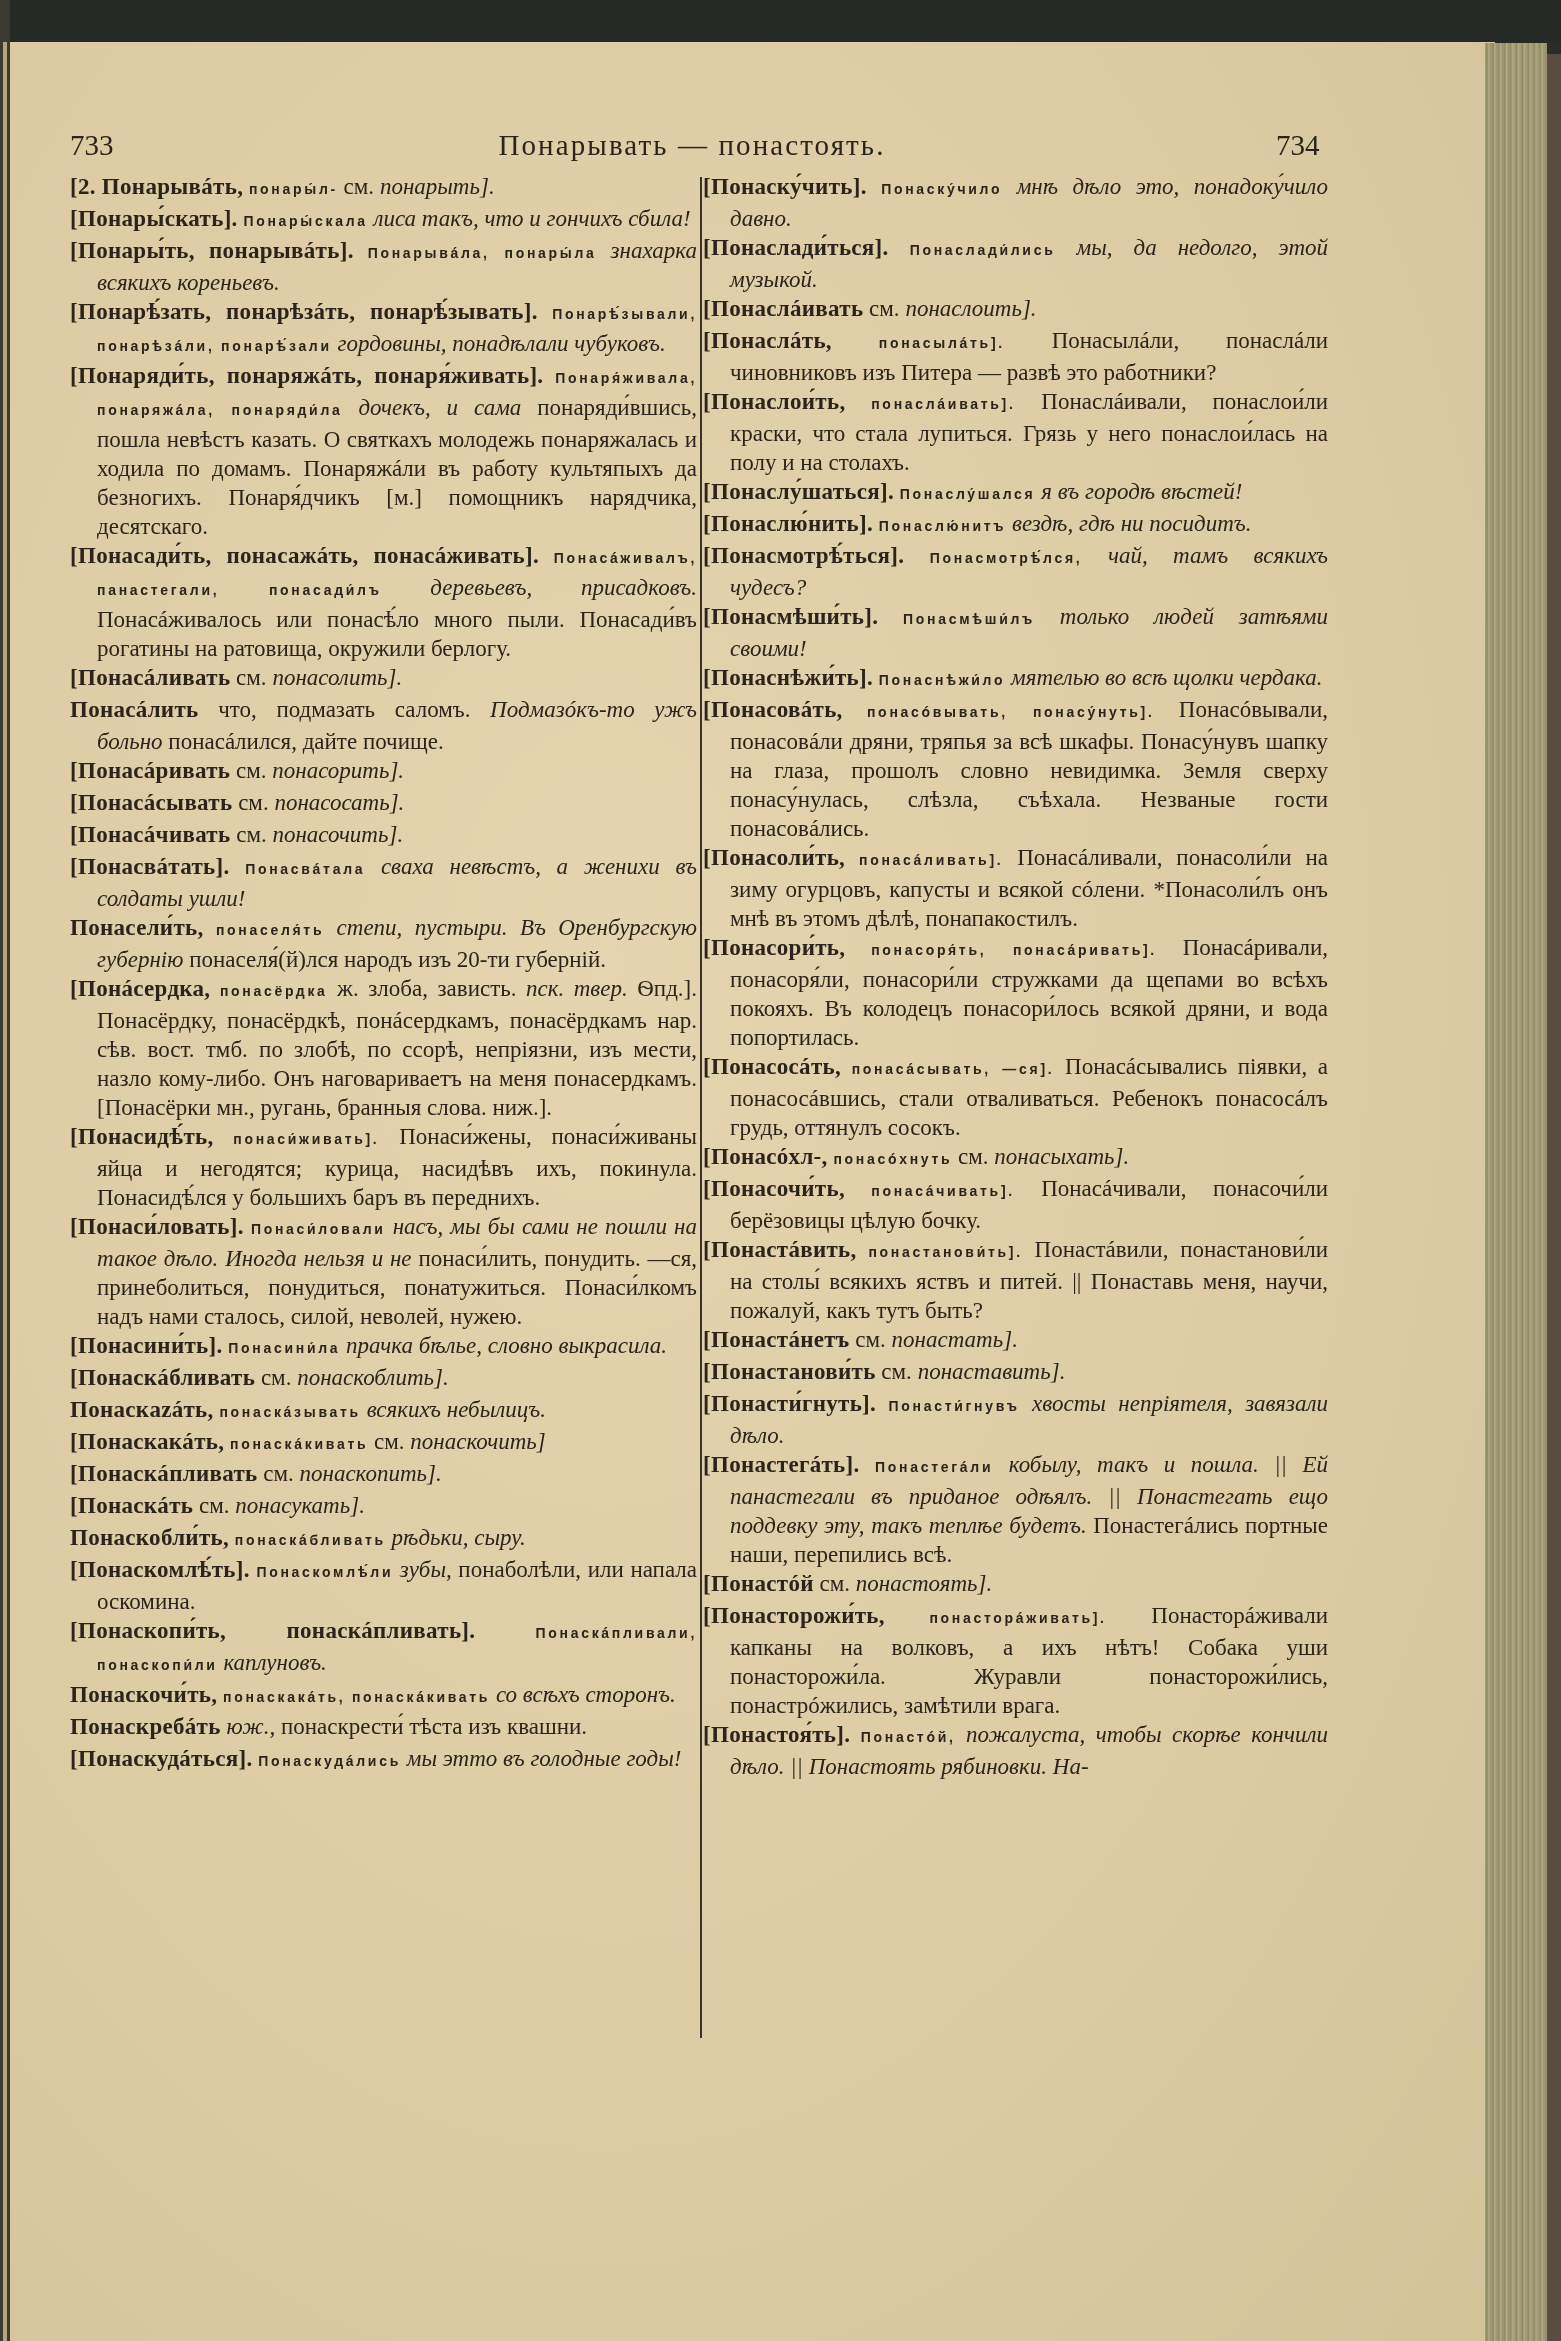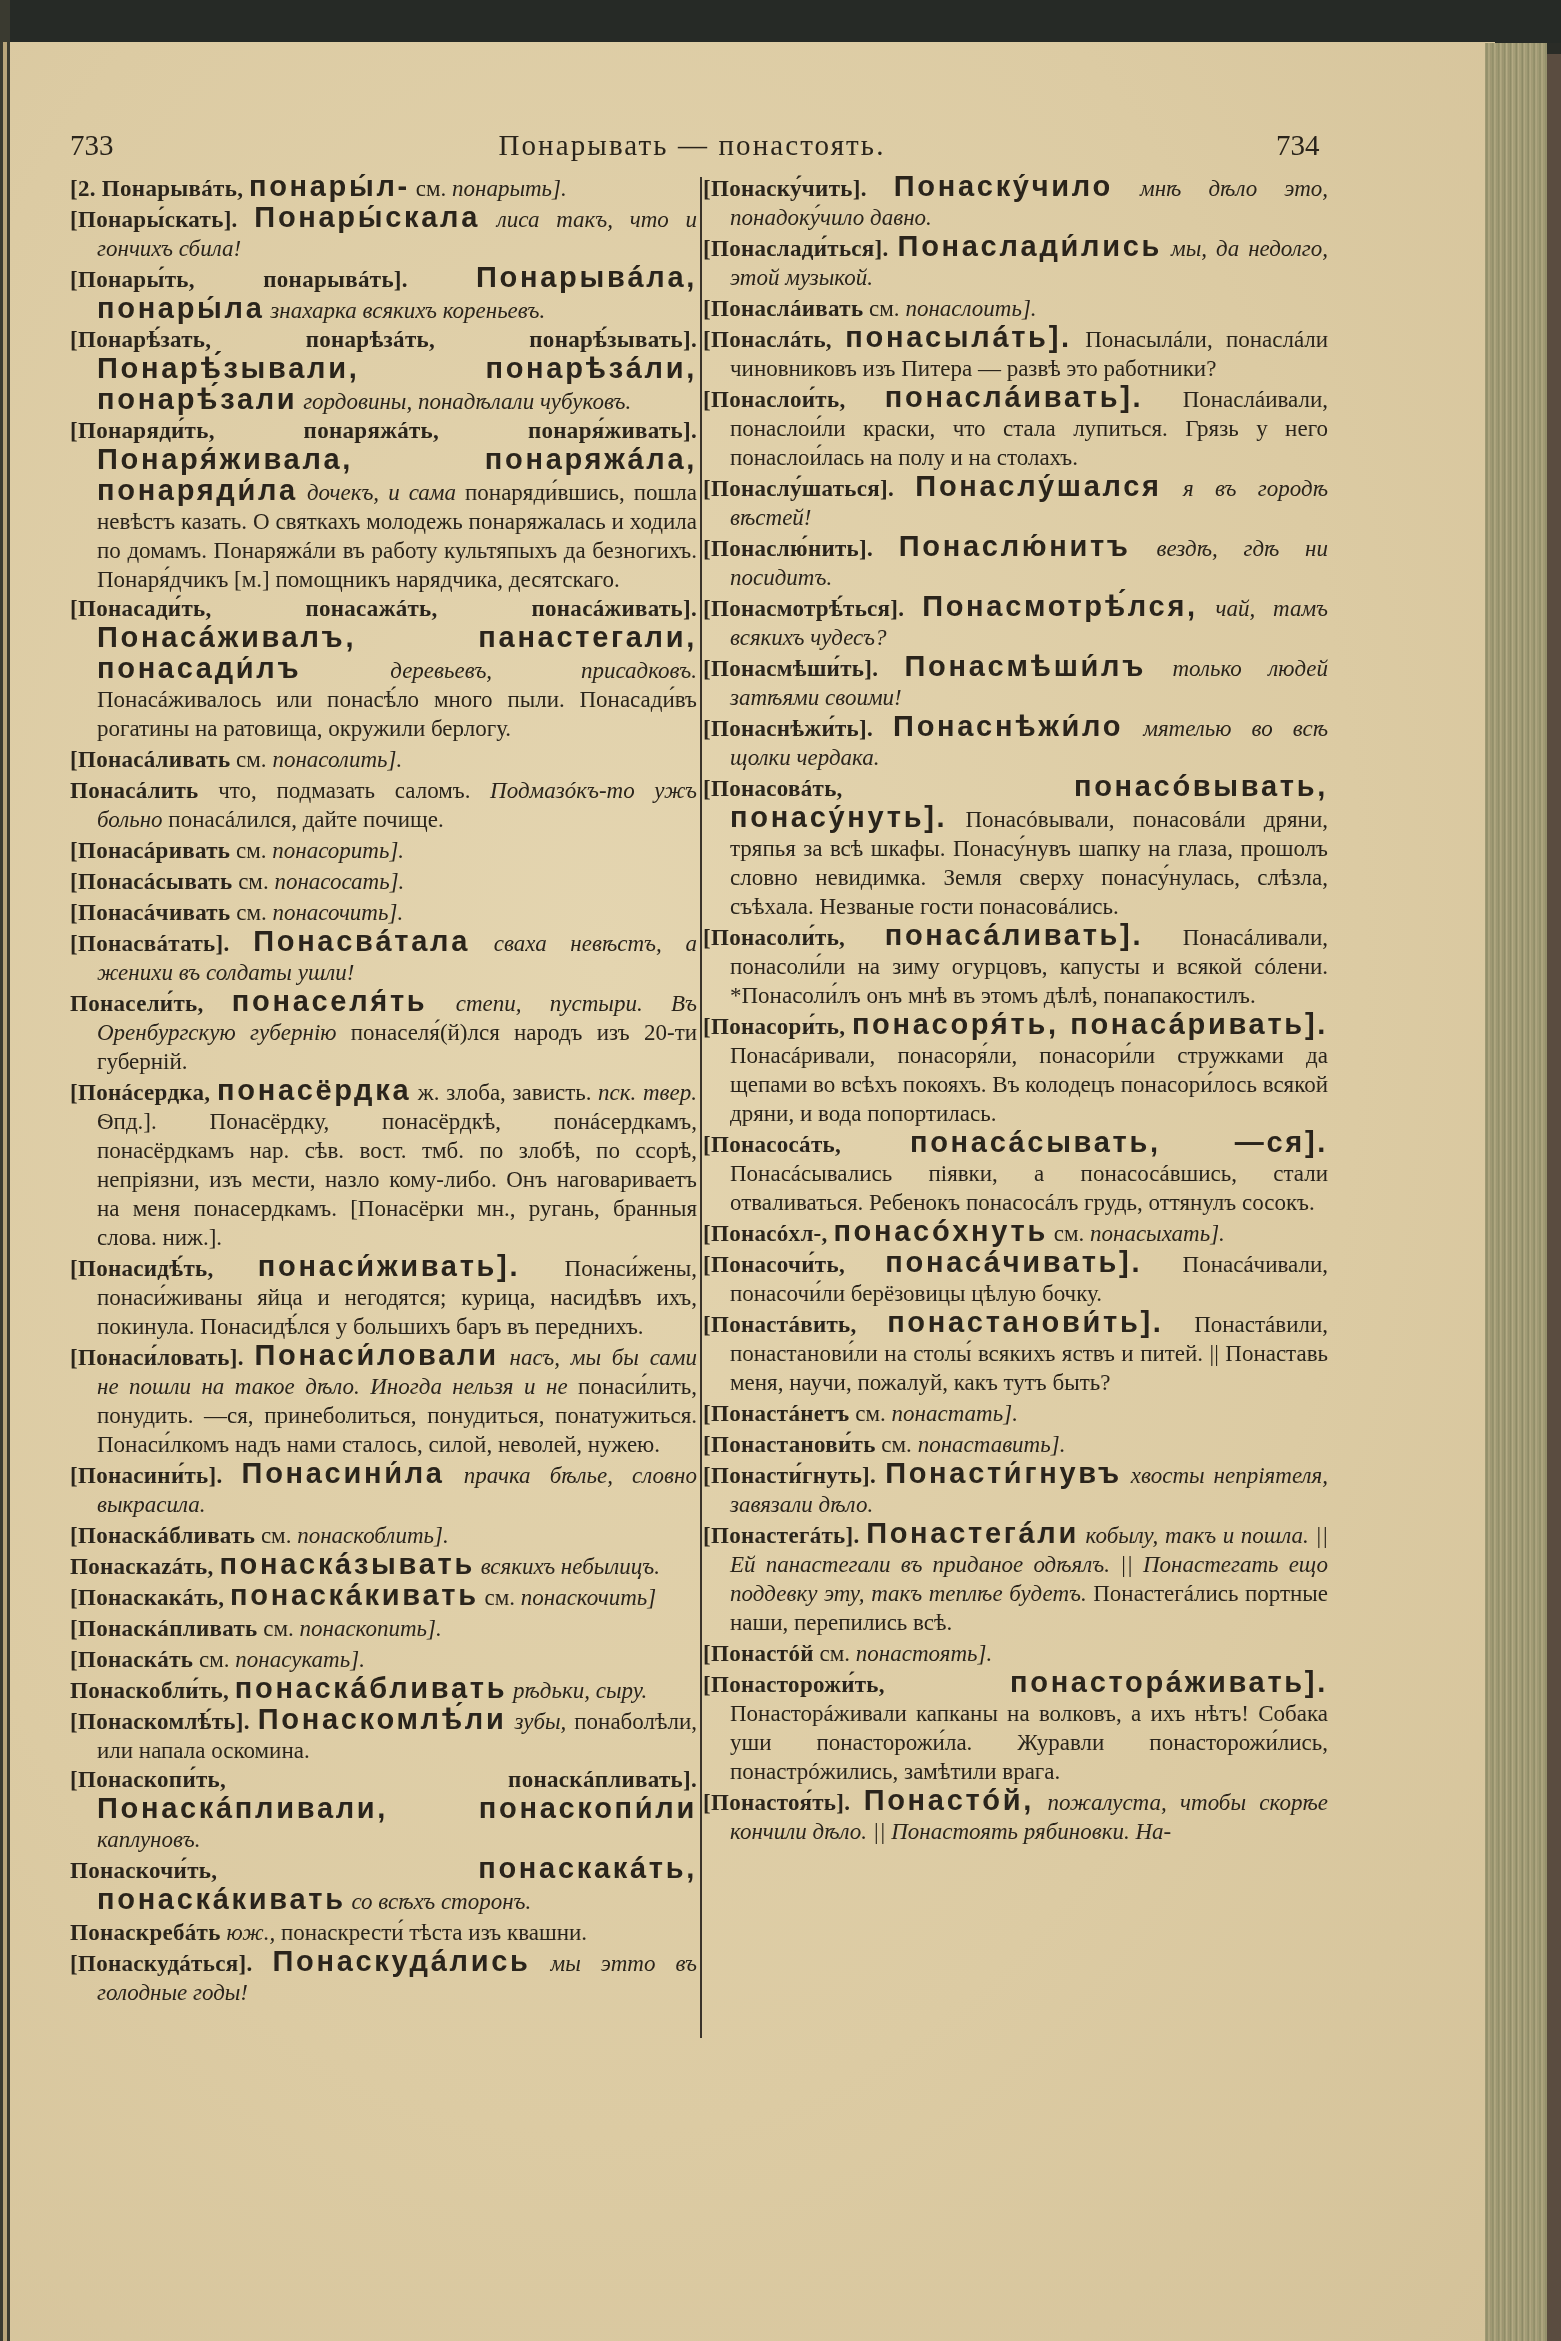--- a/index.html
+++ b/index.html
@@ -30,21 +30,21 @@
   .header .title { position:absolute; left:0; right:0; text-align:center; letter-spacing:2.1px; top:0; }
   .col {
     position:absolute; top:172px;
     font-family:"Liberation Serif", serif; font-size:23px; line-height:29px; color:#2a241b;
   }
   .col-left { left:70px; width:627px; }
   .col-right { left:703px; width:625px; }
   .divider { position:absolute; left:700px; top:177px; width:1.6px; height:1861px; background:#3a332a; }
   .entry { text-indent:-27px; padding-left:27px; margin:0; text-align:justify; }
   .hw { font-family:"Liberation Serif", serif; font-weight:bold; letter-spacing:0.3px; }
-  .sp { font-family:"Liberation Sans", sans-serif; font-weight:bold; letter-spacing:2.7px; font-size:29px; }
+  .sp { font-family:"Liberation Sans", sans-serif; font-weight:bold; letter-spacing:2.7px; font-size:14px; }
   .it { font-style:italic; }
   .rg { }
 </style>
 </head>
 <body>
 
 <div class="top-bg"></div>
 <div class="left-strip"></div>
 <div class="page"></div>
 <div class="left-strip2"></div>

